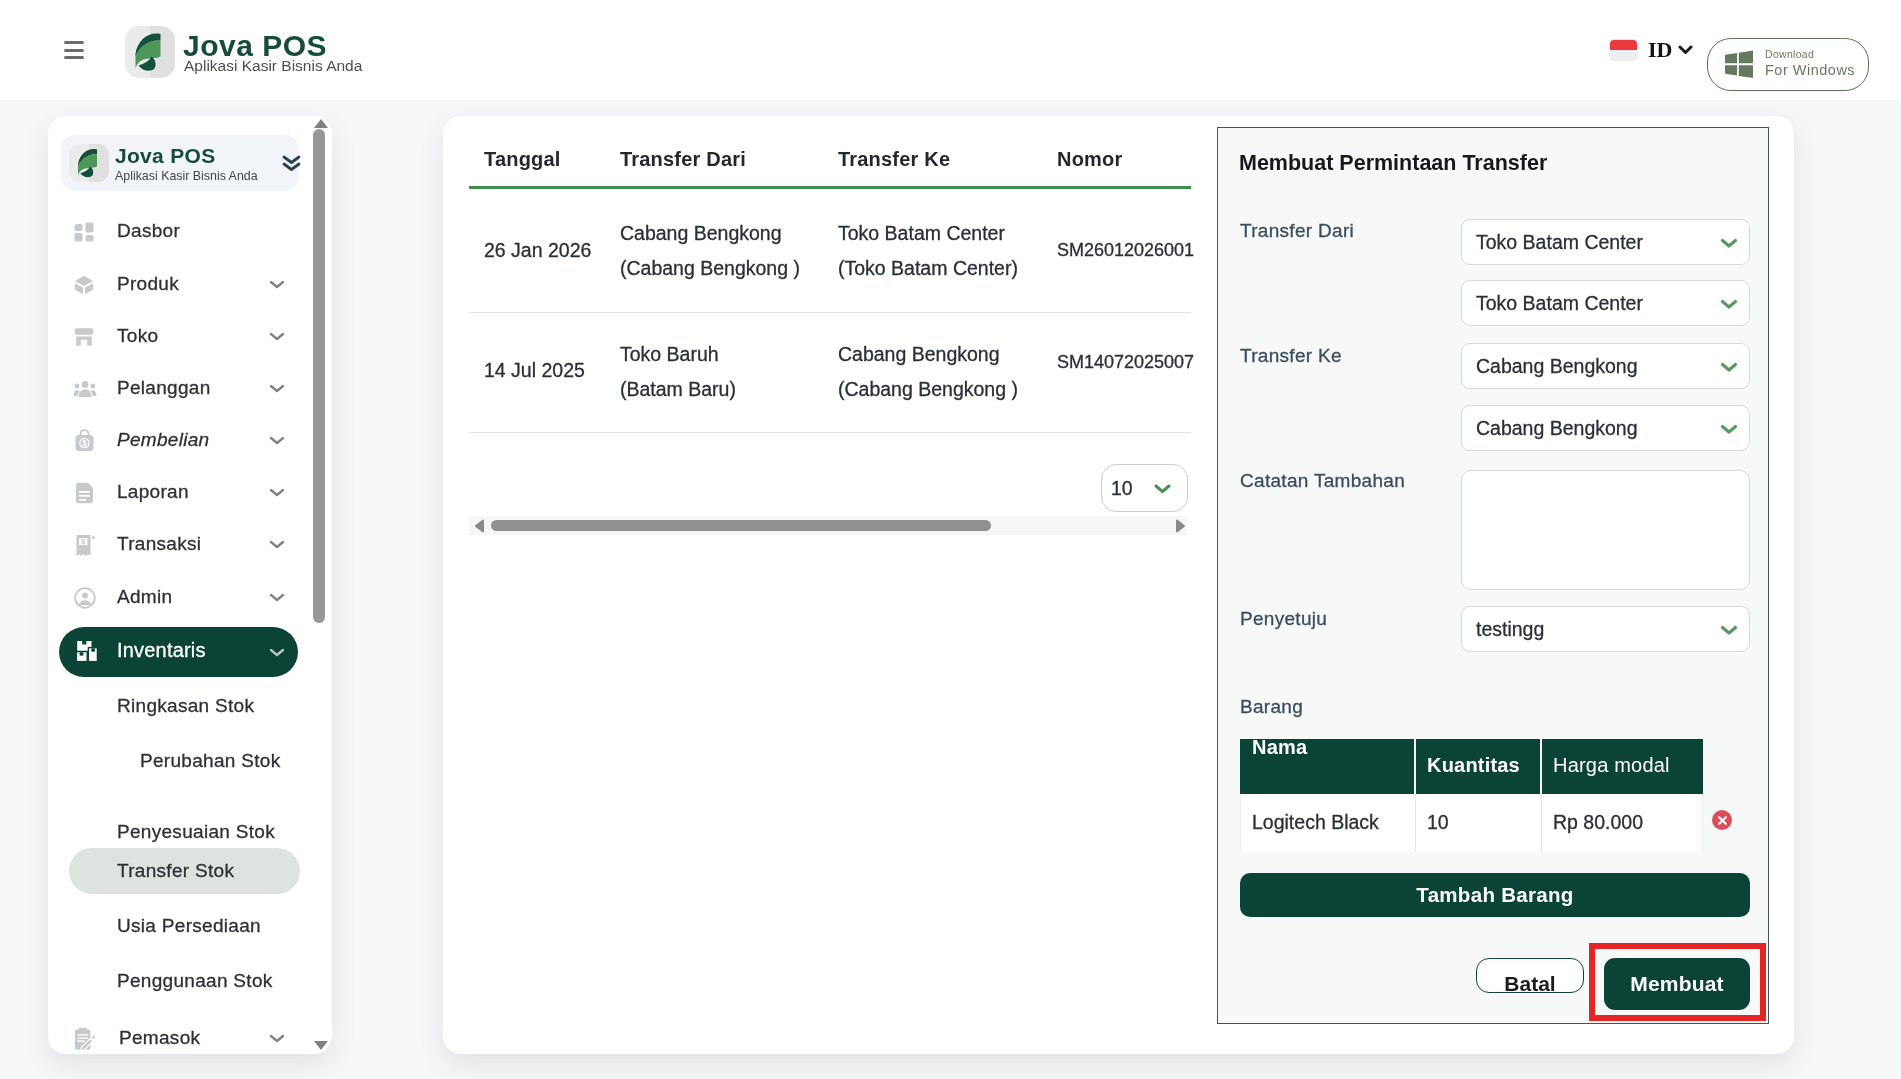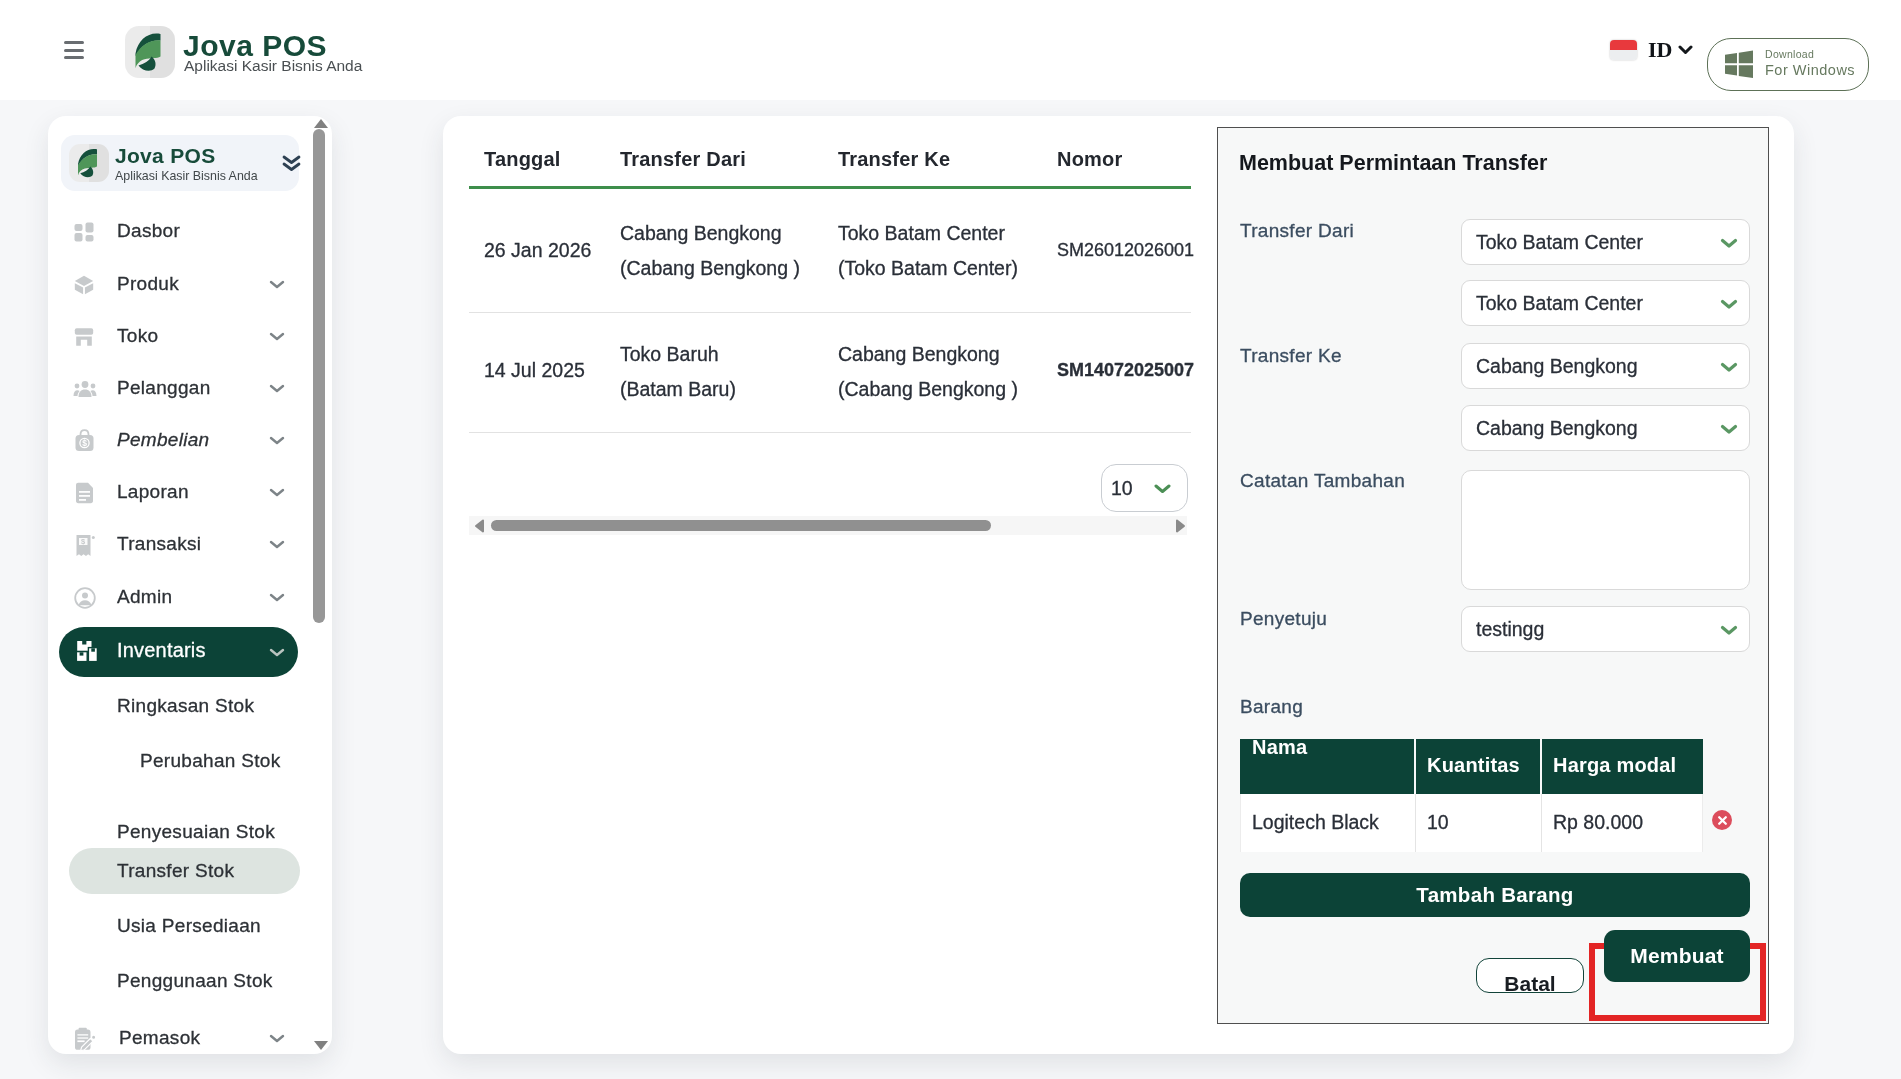--- a/index.html
+++ b/index.html
@@ -230,21 +230,21 @@
   <div class="abs seltext" style="left:395px; top:106px;">Toko Batam Center</div>
   <div class="abs seltext" style="left:395px; top:141px;">(Toko Batam Center)</div>
   <div class="abs" style="left:614px; top:124px; font-size:18px; color:#2a2f38; -webkit-text-stroke:0.3px #2a2f38;">SM26012026001</div>
   <div class="abs" style="left:26px; top:196px; width:722px; height:1px; background:#e2e2e2;"></div>
 
   <div class="abs seltext" style="left:41px; top:243px;">14 Jul 2025</div>
   <div class="abs seltext" style="left:177px; top:227px;">Toko Baruh</div>
   <div class="abs seltext" style="left:177px; top:262px;">(Batam Baru)</div>
   <div class="abs seltext" style="left:395px; top:227px;">Cabang Bengkong</div>
   <div class="abs seltext" style="left:395px; top:262px;">(Cabang Bengkong )</div>
-  <div class="abs" style="left:614px; top:244px; font-size:18px; color:#2a2f38;font-weight:bold; -webkit-text-stroke:0.3px #2a2f38;">SM14072025007</div>
+  <div class="abs" style="left:614px; top:236px; font-size:18px; color:#2a2f38; -webkit-text-stroke:0.3px #2a2f38;">SM14072025007</div>
   <div class="abs" style="left:26px; top:316px; width:722px; height:1px; background:#e2e2e2;"></div>
 
   <div class="abs" style="left:658px; top:348px; width:87px; height:48px; border:1.3px solid #c9cdd2; border-radius:15px;">
     <div class="abs seltext" style="left:9px; top:12px;">10</div>
     <svg class="abs" style="left:52px; top:19px;" width="17" height="10" viewBox="0 0 17 10">
         <polyline points="2,2 8.5,7.5 15,2" fill="none" stroke="#4b8f55" stroke-width="3" stroke-linecap="round" stroke-linejoin="round"></polyline>
       </svg>
   </div>
 
   <div class="abs" style="left:26px; top:400px; width:718px; height:19px; background:#f6f6f6;"></div>
@@ -298,21 +298,21 @@
       <svg class="abs" style="left:258px; top:18px;" width="18" height="11" viewBox="0 0 18 11">
           <polyline points="2.5,2.5 9,8 15.5,2.5" fill="none" stroke="#5a9763" stroke-width="3.2" stroke-linecap="round" stroke-linejoin="round"></polyline>
         </svg>
     </div>
 
     <div class="abs dg" style="left:22px; top:611px; width:174px; height:55px;"></div>
     <div class="abs dg" style="left:197.5px; top:611px; width:124.5px; height:55px;"></div>
     <div class="abs dg" style="left:323.5px; top:611px; width:161px; height:55px;"></div>
     <div class="abs" style="left:34px; top:608px; font-size:20px; font-weight:700; color:#fff; letter-spacing:0.2px;">Nama</div>
     <div class="abs" style="left:209px; top:626px; font-size:20px; font-weight:700; color:#fff; letter-spacing:0.2px;">Kuantitas</div>
-    <div class="abs" style="left:335px; top:626px; font-size:20px; font-weight:700; color:#fff; letter-spacing:0.2px;">Harga modal</div>
+    <div class="abs" style="left:335px; top:626px; font-size:20px; font-weight:400; color:#fff; letter-spacing:0.2px;">Harga modal</div>
     <div class="abs" style="left:22px; top:666px; width:462.5px; height:58px; background:#fff; border-left:1px solid #ececec; border-right:1px solid #ececec;"></div>
     <div class="abs" style="left:196.5px; top:666px; width:1px; height:58px; background:#e4e4e4;"></div>
     <div class="abs" style="left:322.5px; top:666px; width:1px; height:58px; background:#e4e4e4;"></div>
     <div class="abs seltext" style="left:34px; top:683px;">Logitech Black</div>
     <div class="abs seltext" style="left:209px; top:683px;">10</div>
     <div class="abs seltext" style="left:335px; top:683px;">Rp 80.000</div>
 
     <div class="abs" style="left:494px; top:682px; width:20px; height:20px; border-radius:50%; background:#dc4d5c;">
       <svg class="abs" style="left:4.5px; top:4.5px;" width="11" height="11" viewBox="0 0 11 11">
           <path d="M2.2 2.2 L8.8 8.8 M8.8 2.2 L2.2 8.8" stroke="#fff" stroke-width="2.3" stroke-linecap="round"></path>
@@ -320,17 +320,17 @@
     </div>
 
     <div class="abs dg" style="left:22px; top:745px; width:510px; height:44px; border-radius:10px;">
       <div style="text-align:center; line-height:44px; font-size:20.5px; font-weight:700; color:#fff; letter-spacing:0.3px;">Tambah Barang</div>
     </div>
 
     <div class="abs" style="left:258px; top:830px; width:108px; height:35px; background:#fff; border:1.6px solid #12443a; border-radius:13px;">
       <div style="text-align:center; line-height:49px; font-size:21px; font-weight:700; color:#191d22;">Batal</div>
     </div>
     <div class="abs" style="left:371px; top:815px; width:177px; height:78px; border:6px solid #e32525;"></div>
-    <div class="abs dg" style="left:386px; top:802px; width:146px; height:52px; border-radius:11px;">
+    <div class="abs dg" style="left:386px; top:830px; width:146px; height:52px; border-radius:11px;">
       <div style="text-align:center; line-height:52px; font-size:21px; font-weight:700; color:#fff; letter-spacing:0.2px;">Membuat</div>
     </div>
   </div>
 </div>
 
 </body></html>

